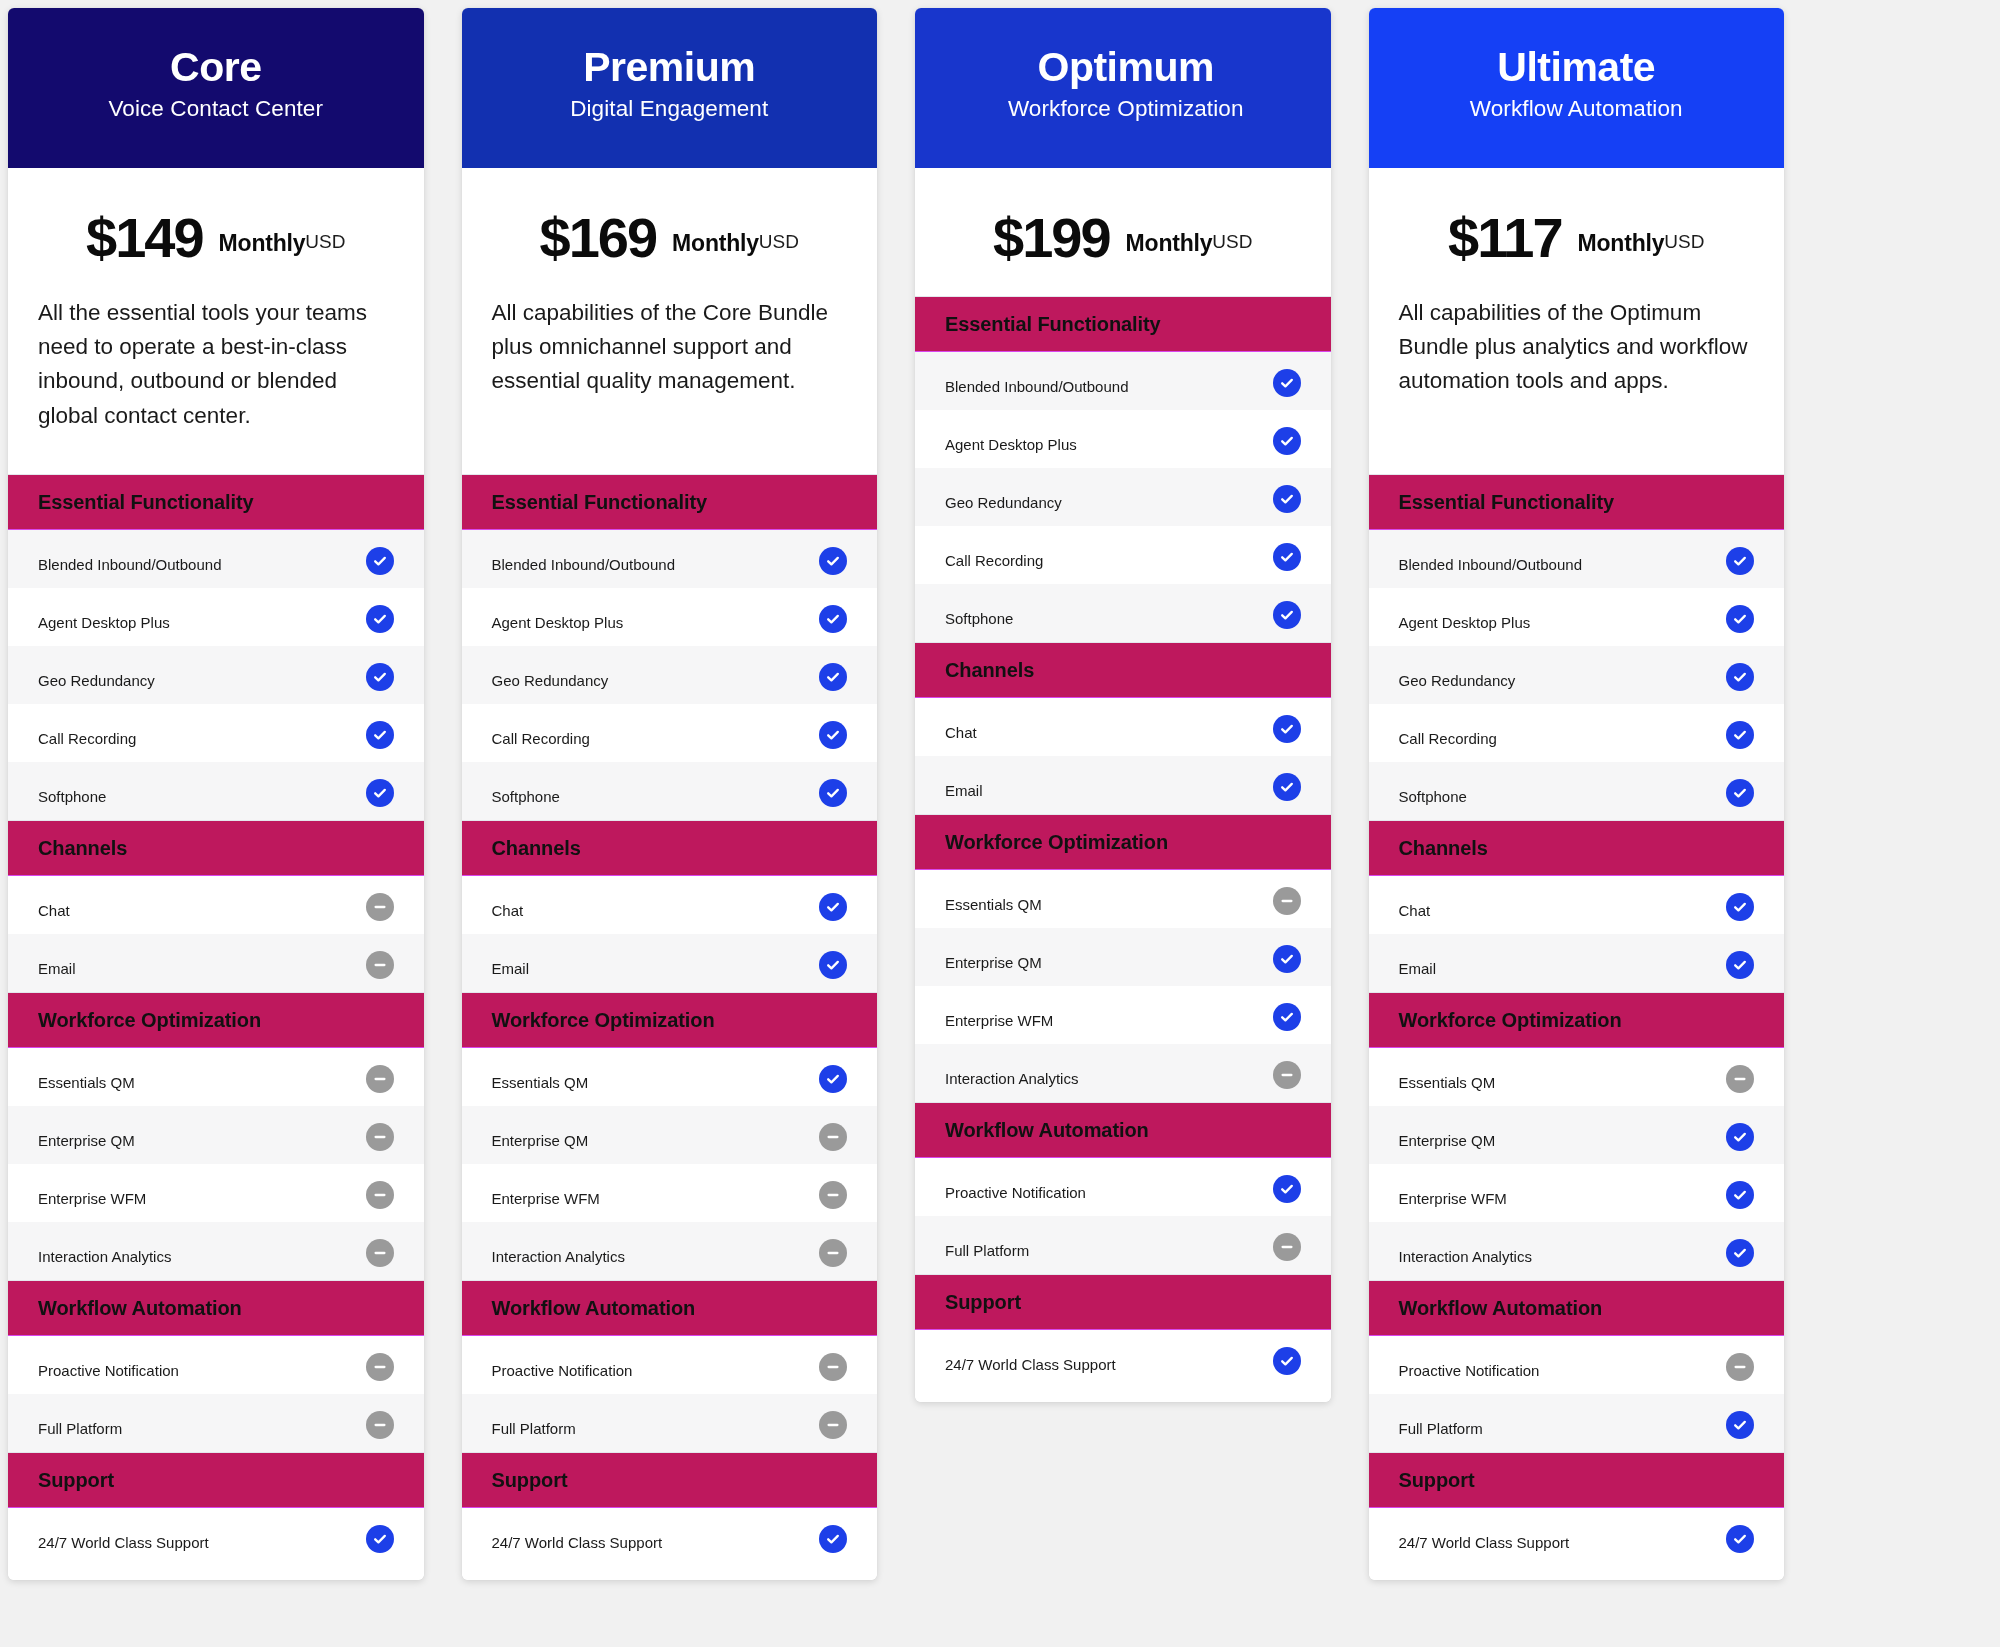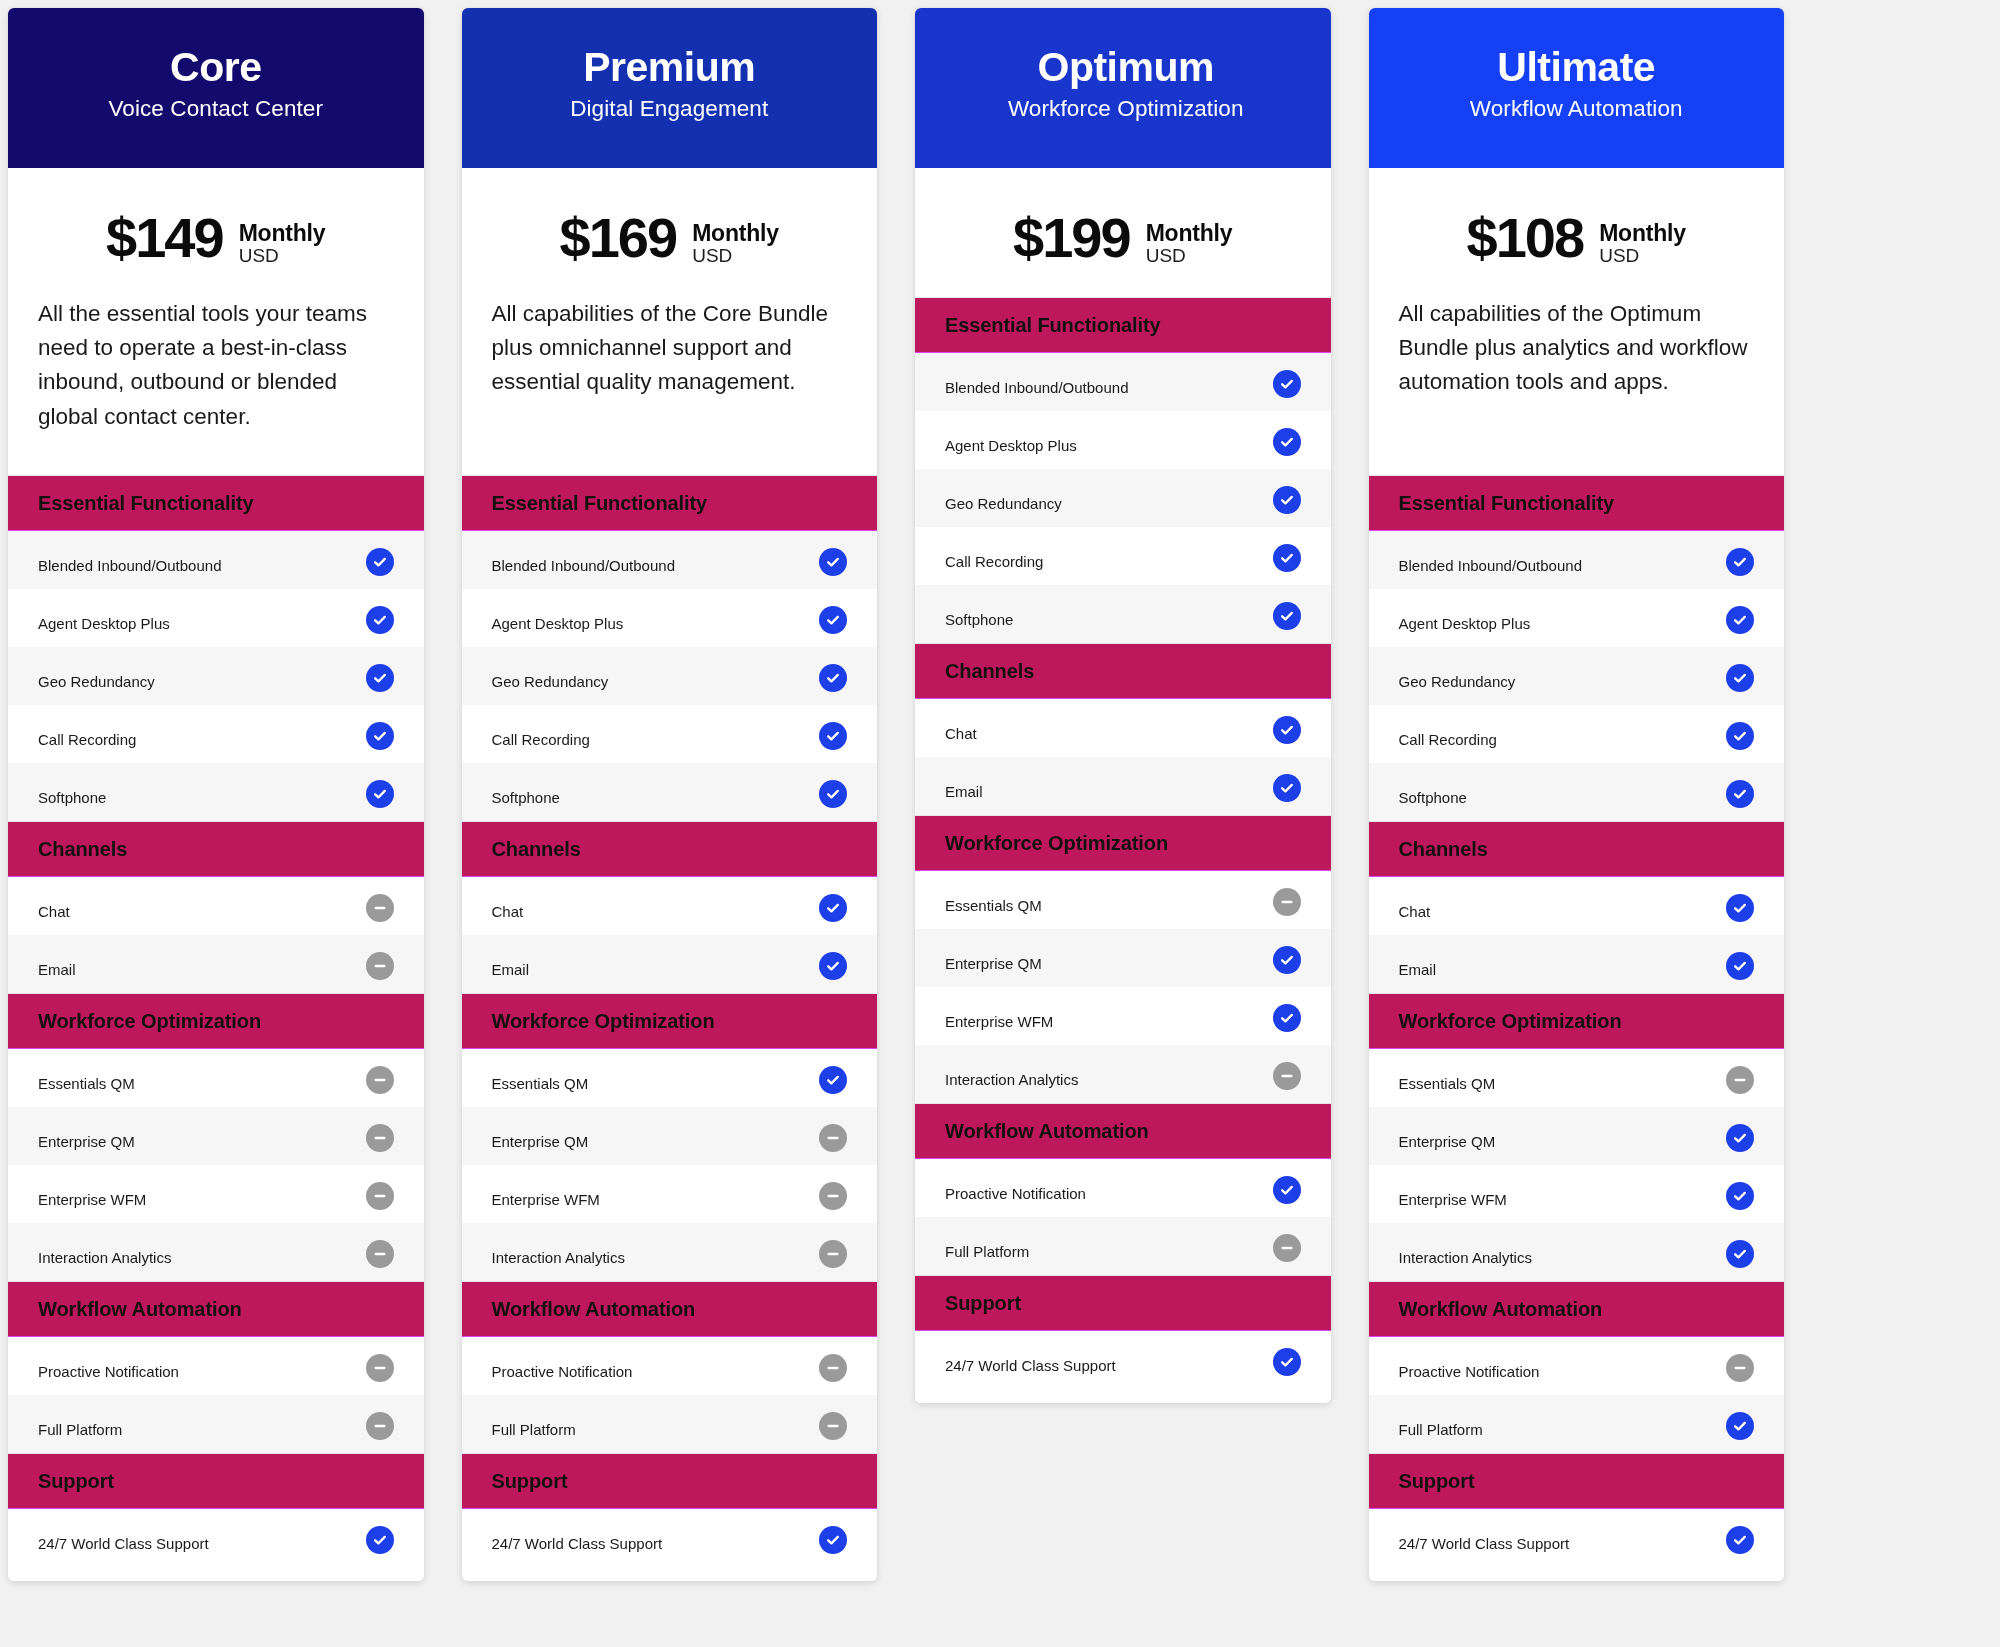--- a/index.html
+++ b/index.html
@@ -66,21 +66,21 @@
   .price-amount {
     font-size: 56px;
     font-weight: 800;
     color: #0b0b0b;
     letter-spacing: -2px;
     line-height: 1;
   }
   .price-meta {
     margin-left: 16px;
     display: flex;
-    flex-direction: column;
+    flex-direction: row;
     justify-content: center;
     padding-top: 4px;
     margin-top: 7px;
   }
   .price-period {
     font-size: 23px;
     font-weight: 700;
     color: #0b0b0b;
     line-height: 1.05;
     letter-spacing: -0.2px;
@@ -548,21 +548,21 @@
         </div>
       </div>
       <div class="pad-bottom"></div>
     </div>
     <div class="plan-card">
       <div class="plan-header" style="background: rgb(21, 64, 245); text-align: center;">
         <div class="plan-name">Ultimate</div>
         <div class="plan-tagline">Workflow Automation</div>
       </div>
       <div class="price-block">
-        <div class="price-amount">$108</div>
+        <div class="price-amount">$117</div>
         <div class="price-meta">
           <div class="price-period">Monthly</div>
           <div class="price-currency">USD</div>
         </div>
       </div>
       <div class="plan-desc">All capabilities of the Optimum Bundle plus analytics and workflow automation tools and apps.</div>
       <div class="feature-list">
         <div class="section-head">Essential Functionality</div>
         <div class="feature-row alt">
           <span class="feature-label">Blended Inbound/Outbound</span>

